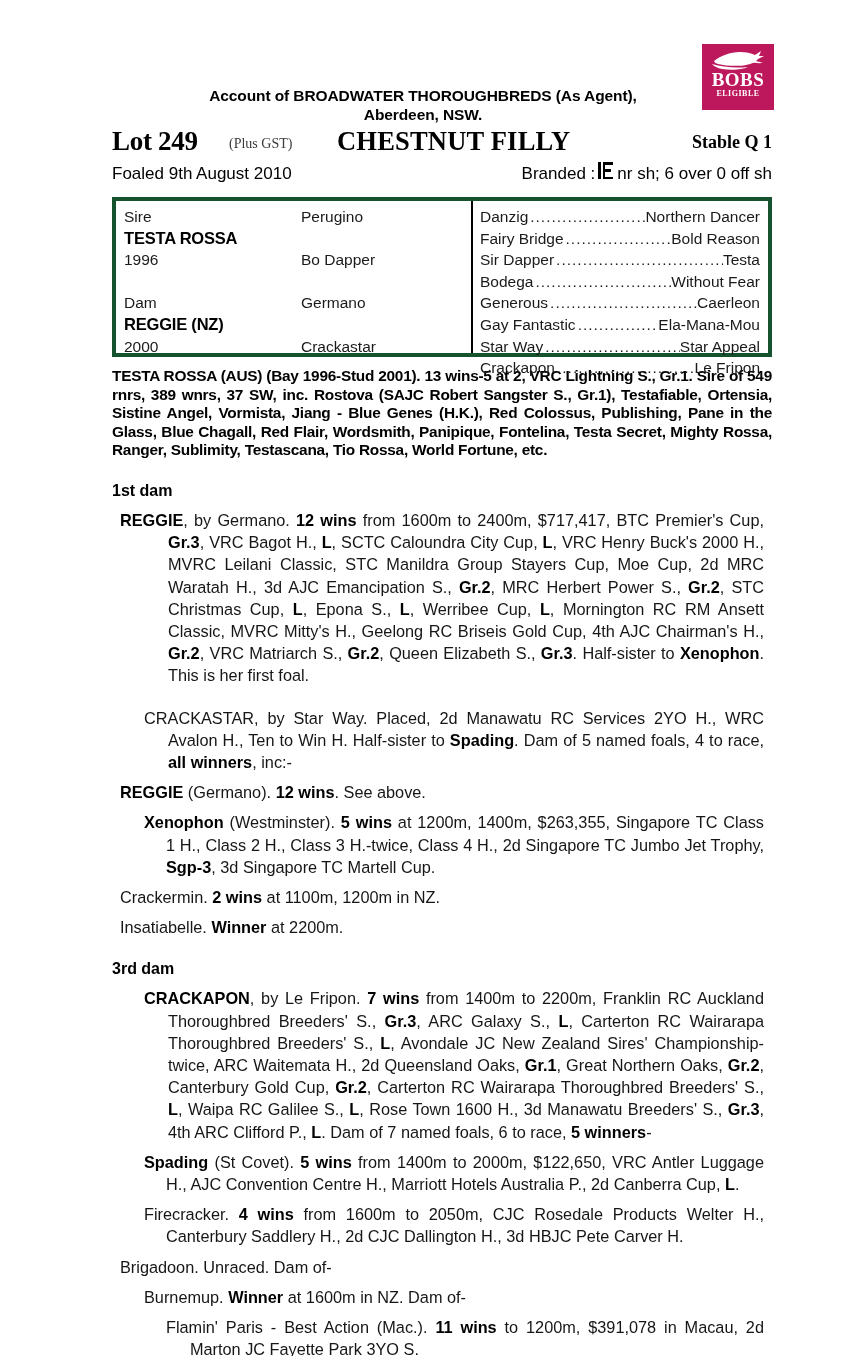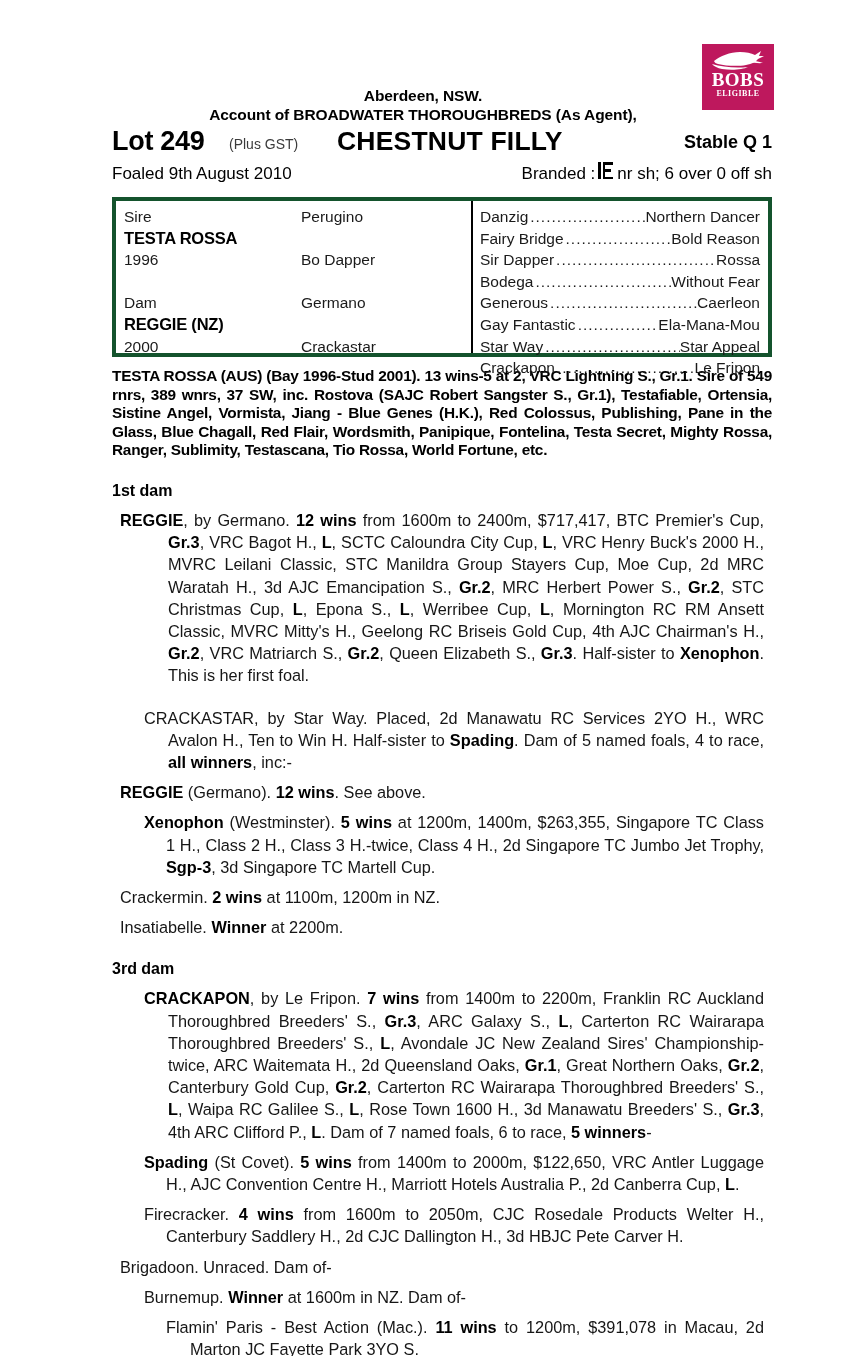--- a/index.html
+++ b/index.html
@@ -82,20 +82,21 @@
     padding-top: 46px;
     padding-right: 38px;
     letter-spacing: -0.1px;
   }
 
   
   .lot-row {
     position: relative;
     height: 34px;
     margin-top: 7px;
+    font-family: Liberation Serif, serif;
   }
   .lot-number {
     position: absolute;
     left: 0;
     top: 0;
     font-size: 27px;
     font-weight: bold;
     line-height: 32px;
     letter-spacing: -0.3px;
   }
@@ -270,22 +271,22 @@
       <div class="bobs-logo">
         <svg class="bobs-horse" viewBox="0 0 56 22">
           <path fill="#ffffff" d="M4 13 C10 8, 20 4, 30 4 C36 4, 41 5, 45 7 L51 3 L49 8 L54 8 L48 11 C46 14, 42 16, 36 17 C28 18.5, 16 18, 8 16 C6 15.5, 4.5 14.5, 4 13 Z"></path>
           <path fill="#ffffff" d="M2 16 C12 19, 26 20.5, 38 19 C33 21.5, 22 22.5, 12 21 C7.5 20.2, 4 18.4, 2 16 Z"></path>
           <path fill="#ffffff" d="M40 12 C44 12.6, 49 13.6, 53 15 C48 15.4, 43 14.8, 39.5 13.8 Z"></path>
         </svg>
         <div class="bobs-word">BOBS</div>
         <div class="bobs-sub">ELIGIBLE</div>
       </div>
       <div class="account-line">
+        <div>Account of BROADWATER THOROUGHBREDS (As Agent),</div>
         <div>Aberdeen, NSW.</div>
-        <div>Account of BROADWATER THOROUGHBREDS (As Agent),</div>
       </div>
     </div>
 
     <div class="lot-row">
       <span class="lot-number">Lot 249</span>
       <span class="lot-gst">(Plus GST)</span>
       <span class="lot-colour">CHESTNUT FILLY</span>
       <span class="lot-stable">Stable Q 1</span>
     </div>
 
@@ -335,21 +336,21 @@
             <span class="gp-r">Northern Dancer</span>
           </div>
           <div class="ped-gen">
             <span class="gp-l">Fairy Bridge</span>
             <span class="gp-dots">................................................</span>
             <span class="gp-r">Bold Reason</span>
           </div>
           <div class="ped-gen">
             <span class="gp-l">Sir Dapper</span>
             <span class="gp-dots">................................................</span>
-            <span class="gp-r">Rossa</span>
+            <span class="gp-r">Testa</span>
           </div>
           <div class="ped-gen">
             <span class="gp-l">Bodega</span>
             <span class="gp-dots">................................................</span>
             <span class="gp-r">Without Fear</span>
           </div>
           <div class="ped-gen">
             <span class="gp-l">Generous</span>
             <span class="gp-dots">................................................</span>
             <span class="gp-r">Caerleon</span>

